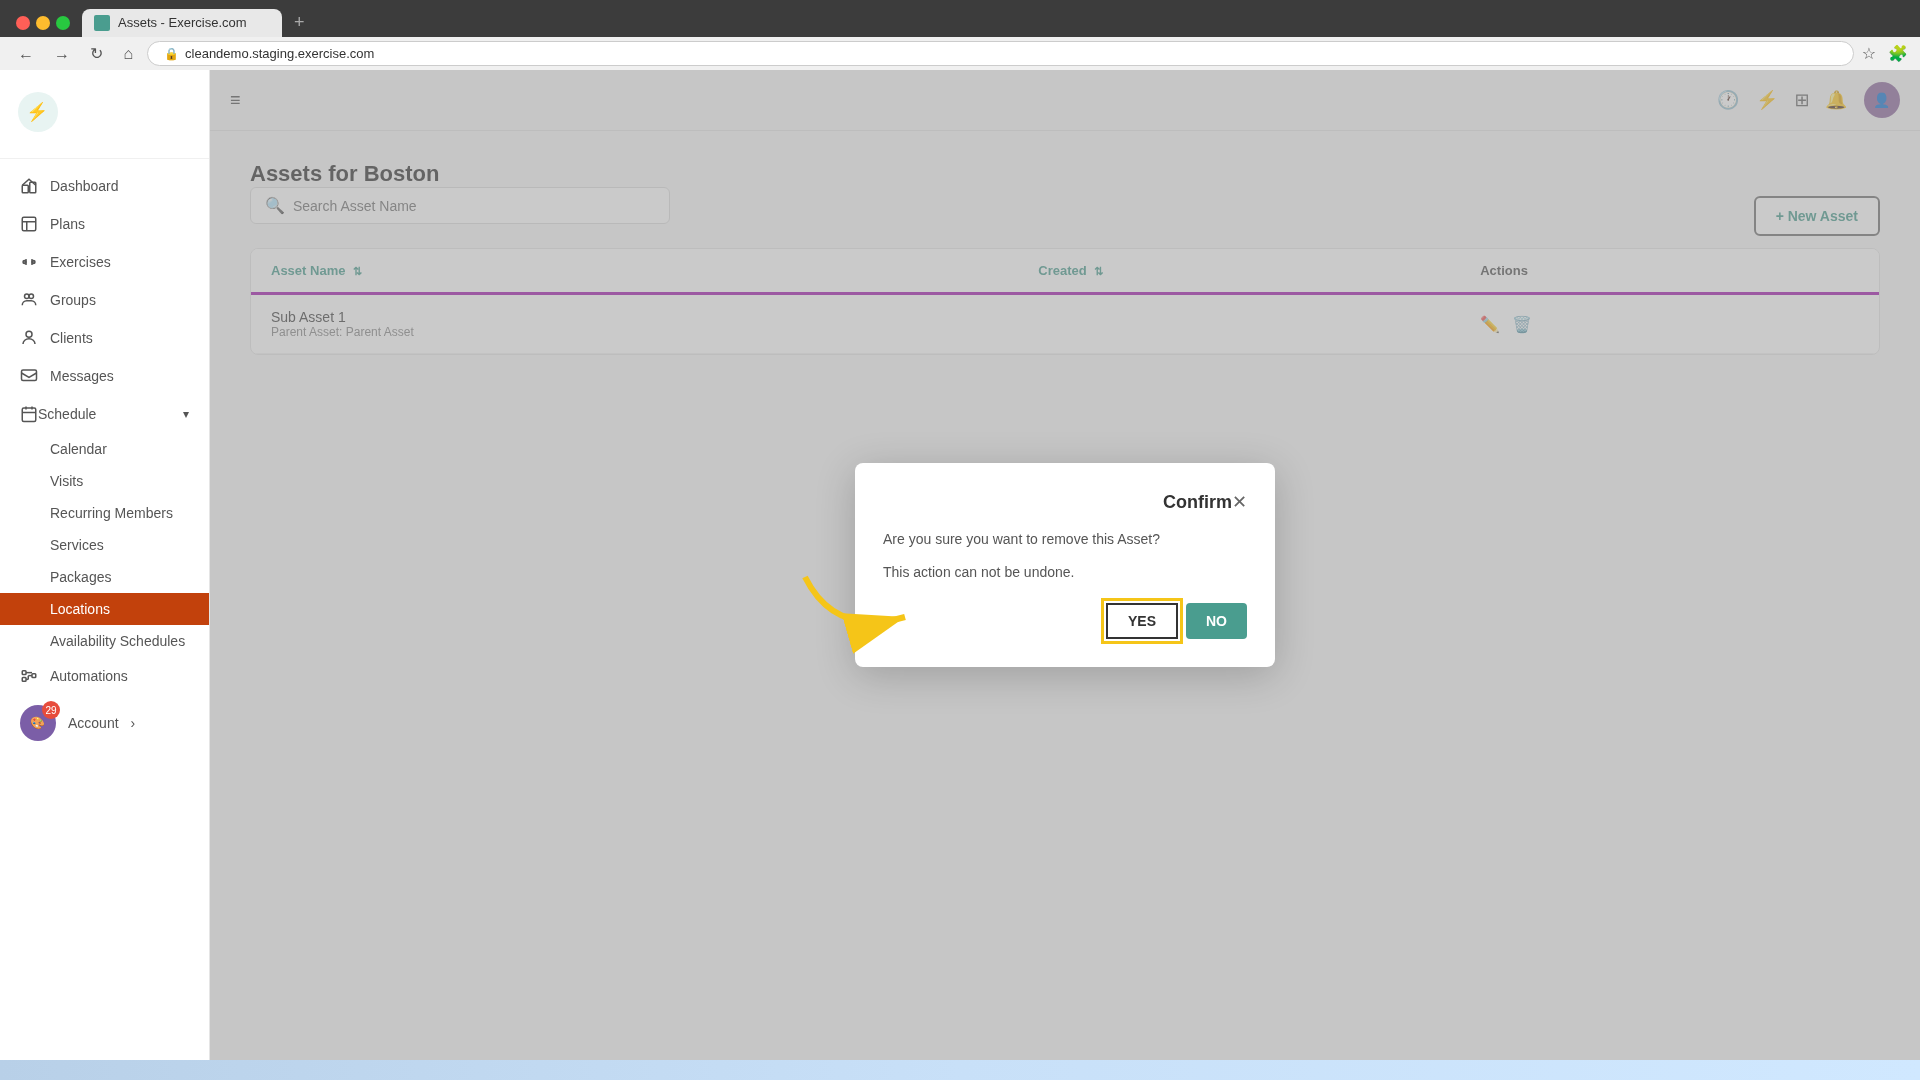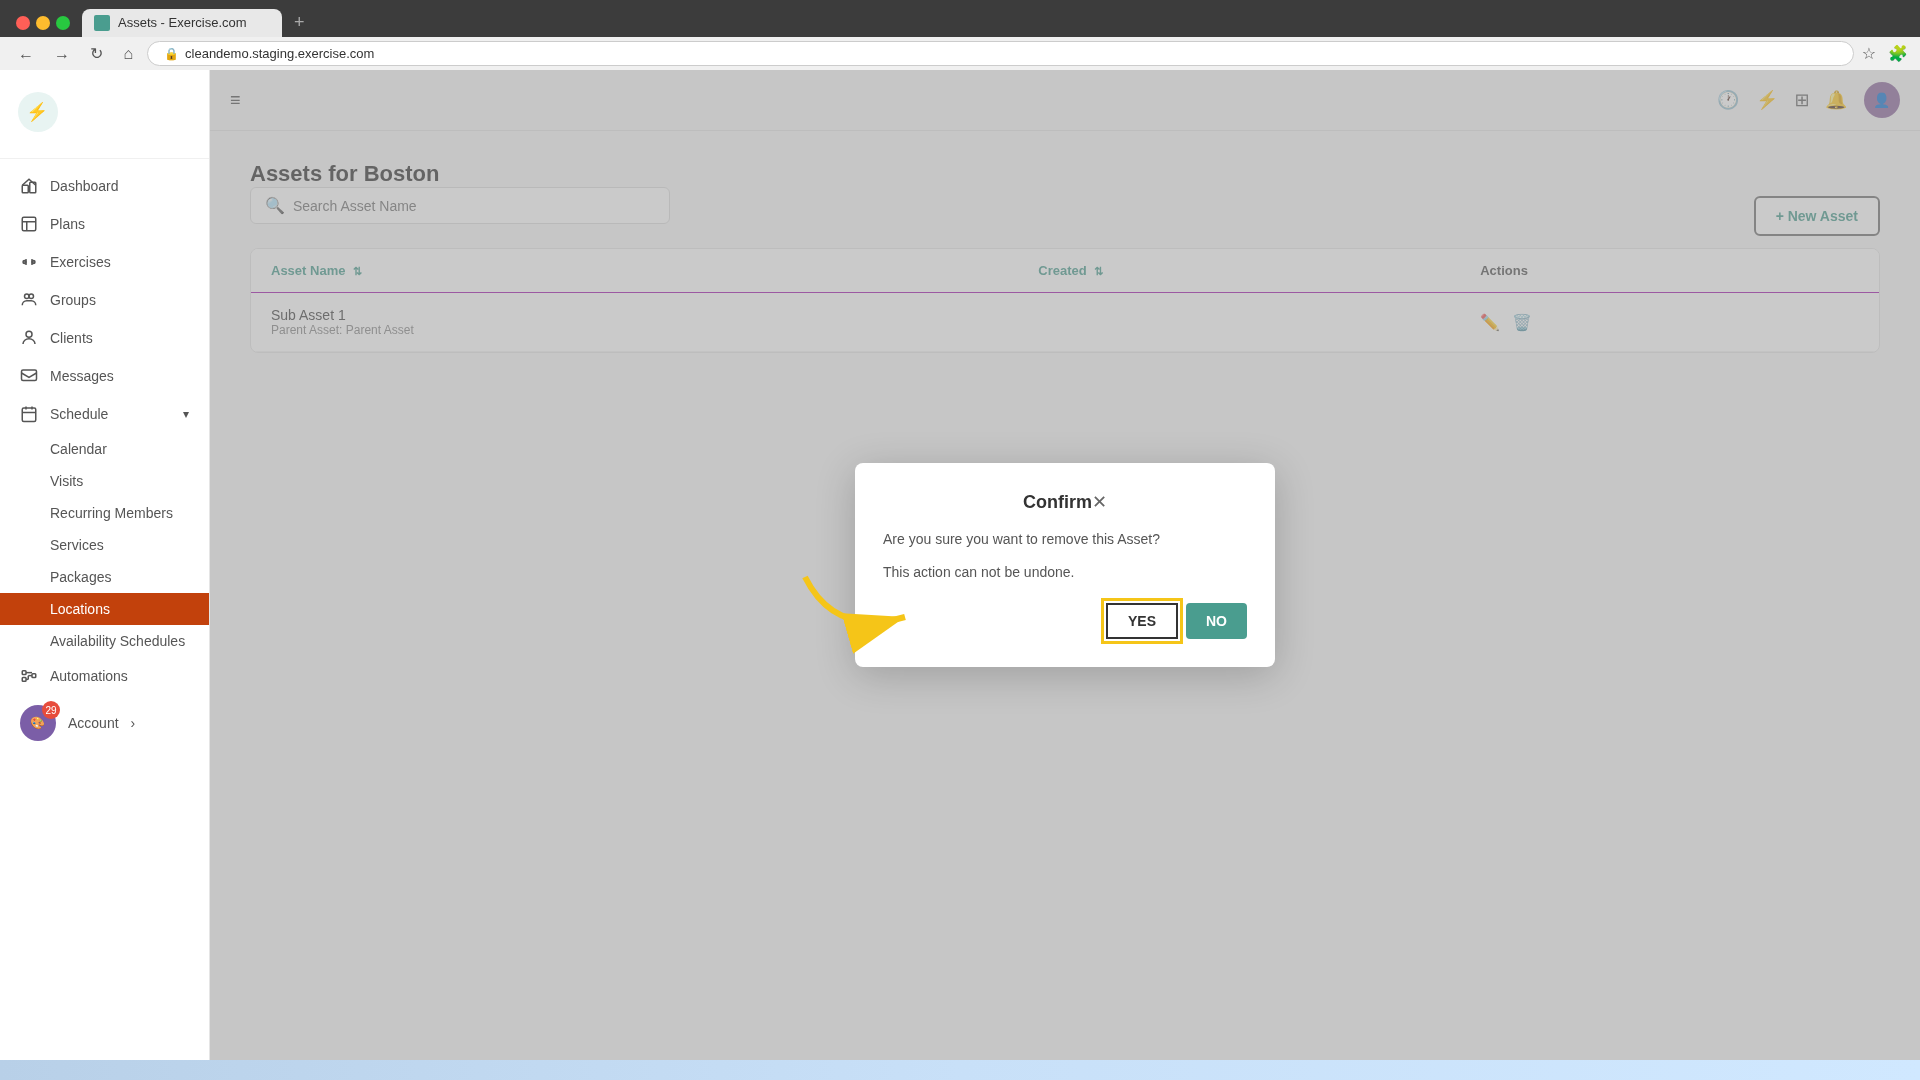--- a/index.html
+++ b/index.html
@@ -24,21 +24,21 @@
 
     
     .app { display: flex; flex: 1; overflow: hidden; }
 
     
     .sidebar { width: 210px; background: white; border-right: 1px solid #e5e5e5; display: flex; flex-direction: column; overflow-y: auto; flex-shrink: 0; }
     .sidebar-logo { padding: 20px 16px; border-bottom: 1px solid #f0f0f0; }
     .sidebar-nav { padding: 8px 0; }
     .nav-item { display: flex; align-items: center; gap: 12px; padding: 10px 20px; cursor: pointer; color: #555; font-size: 14px; transition: background 0.15s; }
     .nav-item svg { width: 18px; height: 18px; flex-shrink: 0; }
-    .nav-section-header { display: flex; align-items: center; gap: 12px; padding: 10px 20px; cursor: pointer; color: #555; font-size: 14px; }
+    .nav-section-header { display: flex; align-items: center; padding: 10px 20px; cursor: pointer; color: #555; font-size: 14px; }
     .nav-section-header .chevron { margin-left: auto; font-size: 12px; }
     .nav-sub-item { padding: 8px 20px 8px 50px; cursor: pointer; color: #555; font-size: 14px; }
     .nav-sub-item.active { background: #c2410c; color: white; }
 
     
     .main { flex: 1; display: flex; flex-direction: column; background: #f7f7f7; position: relative; }
 
     
     .top-bar { background: #f7f7f7; padding: 12px 20px; display: flex; align-items: center; gap: 16px; border-bottom: 1px solid #e5e5e5; flex-shrink: 0; }
     .hamburger { font-size: 18px; color: #555; cursor: pointer; }
@@ -53,34 +53,34 @@
     .search-bar { display: flex; align-items: center; background: white; border: 1px solid #ddd; border-radius: 6px; padding: 8px 14px; width: 420px; gap: 8px; margin-bottom: 20px; }
     .search-bar input { border: none; outline: none; font-size: 14px; color: #0f766e; width: 100%; background: transparent; }
     .search-icon { color: #aaa; }
 
     .new-asset-btn { margin-left: auto; background: white; border: 2px solid #737373; color: #4a9d8f; border-radius: 6px; padding: 10px 20px; font-size: 14px; font-weight: 600; cursor: pointer; display: flex; align-items: center; gap: 6px; }
 
     .header-row { display: flex; align-items: center; margin-bottom: 4px; }
 
     .table-container { background: white; border-radius: 8px; border: 1px solid #e5e5e5; overflow: hidden; }
     .table { width: 100%; border-collapse: collapse; }
-    .table th { padding: 14px 20px; text-align: left; font-size: 13px; font-weight: 600; color: #4a9d8f; border-bottom: 1px solid #a21caf; background: white; }
+    .table th { padding: 14px 20px; text-align: left; font-size: 13px; font-weight: 600; color: #4a9d8f; border-bottom: 3px solid #a21caf; background: white; }
     .table td { padding: 14px 20px; font-size: 14px; color: #444; border-bottom: 1px solid #f0f0f0; }
     .table th.actions { color: #555; }
     .sort-icon { font-size: 11px; margin-left: 4px; }
     .asset-sub { font-size: 12px; color: #888; }
     .action-icon { color: #4a9d8f; cursor: pointer; margin-right: 8px; font-size: 16px; }
     .action-icon.delete { color: #e57373; }
 
     
     .overlay { position: absolute; top: 0; left: 0; right: 0; bottom: 0; background: rgba(150,150,150,0.5); display: flex; align-items: center; justify-content: center; z-index: 100; }
 
     
     .modal { background: white; border-radius: 8px; box-shadow: 0 8px 40px rgba(0,0,0,0.2); width: 420px; padding: 28px; position: relative; }
-    .modal-header { display: flex; justify-content: center; align-items: center; margin-bottom: 16px; }
+    .modal-header { display: flex; justify-content: flex-end; align-items: center; margin-bottom: 16px; }
     .modal-title { font-size: 18px; font-weight: 600; color: #333; }
     .modal-close { background: none; border: none; cursor: pointer; color: #666; font-size: 18px; }
     .modal-body p { font-size: 14px; color: #555; margin-bottom: 12px; line-height: 1.5; }
     .modal-body .warning { font-weight: 500; color: #333; }
     .modal-footer { display: flex; justify-content: flex-end; gap: 8px; margin-top: 20px; }
     .btn-yes { background: white; border: 2px solid #333; color: #333; border-radius: 0; padding: 8px 20px; font-size: 14px; font-weight: 700; cursor: pointer; }
     .btn-no { background: #4a9d8f; border: none; color: white; border-radius: 4px; padding: 8px 20px; font-size: 14px; font-weight: 600; cursor: pointer; }
 
     .badge { background: #e74c3c; color: white; border-radius: 50%; width: 18px; height: 18px; font-size: 10px; display: flex; align-items: center; justify-content: center; position: absolute; top: -4px; right: -4px; }
 

